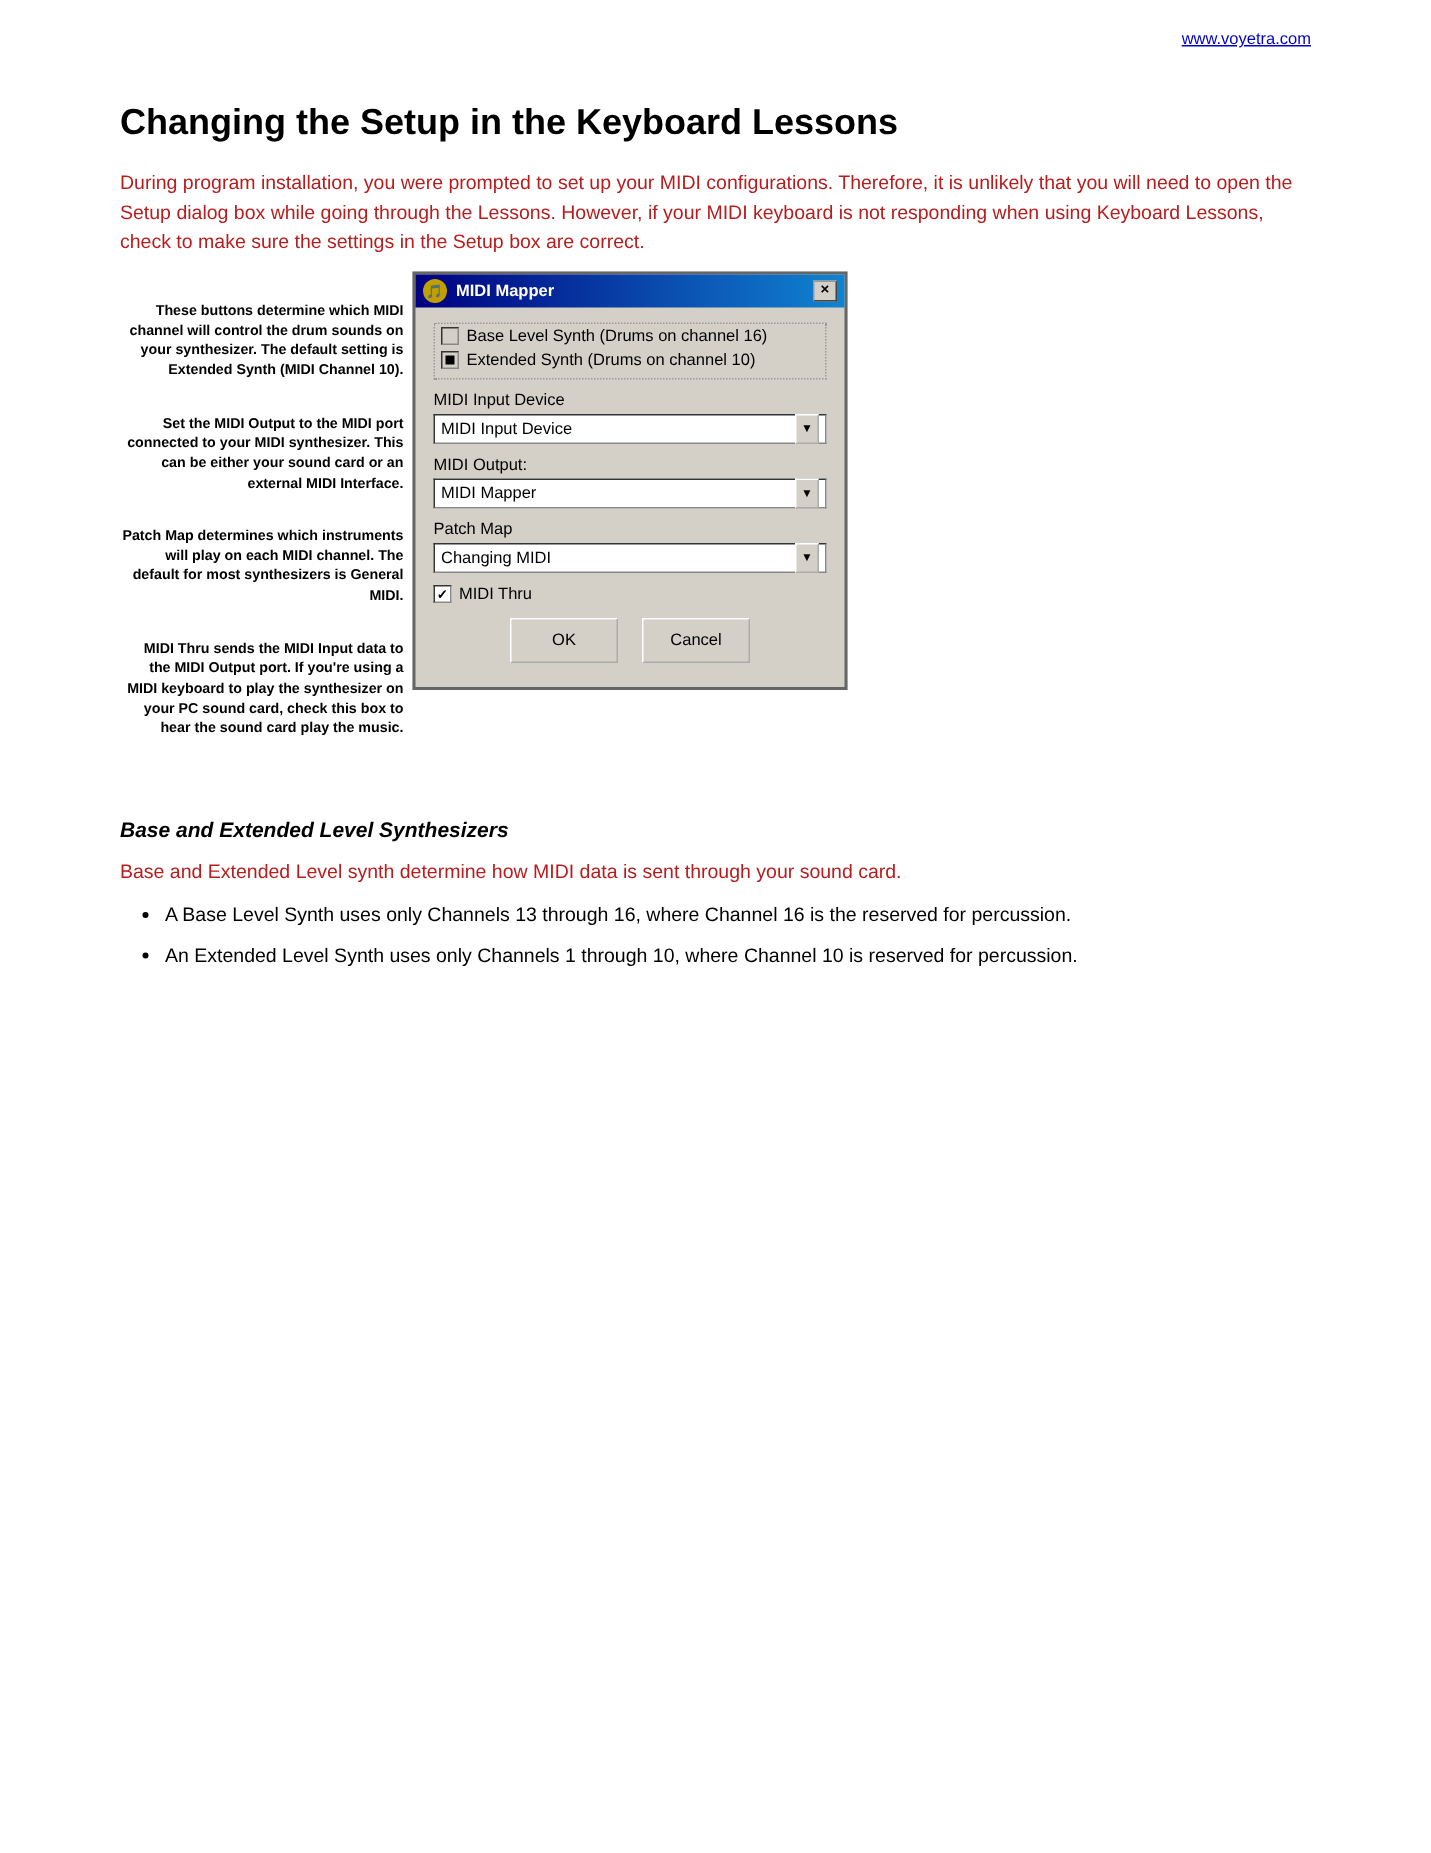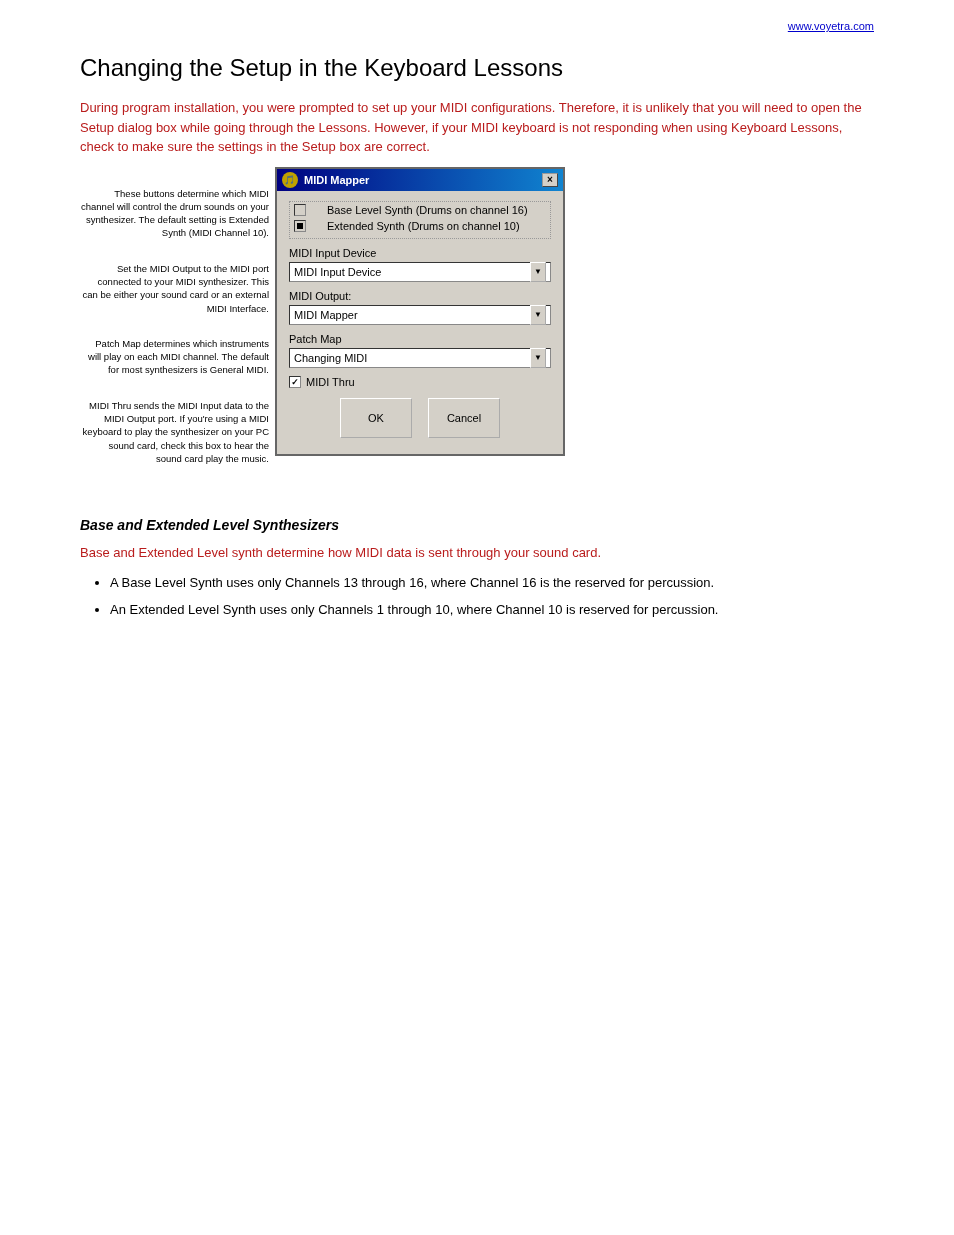--- a/index.html
+++ b/index.html
@@ -24,22 +24,22 @@
       position: absolute;
       top: 20px;
       right: 80px;
       font-size: 11px;
       color: #0000cc;
       text-decoration: underline;
     }
 
     .page-title {
       font-size: 24px;
-      font-weight: normal;
-      margin-top: 24px;
+      font-weight: bold;
+      margin-top: 38px;
       margin-bottom: 16px;
       font-family: Arial, sans-serif;
     }
 
     .body-text {
       font-size: 13px;
       line-height: 1.5;
       margin-bottom: 10px;
       color: #b91c1c;
     }
@@ -66,20 +66,21 @@
       font-size: 9.5px;
       line-height: 1.4;
       color: #000;
       padding-right: 6px;
       padding-top: 20px;
     }
 
     .callout-item {
       margin-bottom: 22px;
       text-align: right;
+      font-weight: bold;
     }
 
     
     .midi-dialog {
       width: 290px;
       border: 2px solid #666;
       background: #d4d0c8;
       font-family: 'Arial', sans-serif;
       font-size: 11px;
     }
@@ -127,21 +128,21 @@
       cursor: pointer;
     }
 
     .midi-dialog-body {
       padding: 10px 12px;
     }
 
     .radio-row {
       display: flex;
       align-items: center;
-      gap: 21px;
+      gap: 5px;
       margin-bottom: 4px;
       font-size: 11px;
     }
 
     .radio-input {
       width: 12px;
       height: 12px;
       border: 1px inset #888;
       background: #d4d0c8;
       flex-shrink: 0;
@@ -228,21 +229,21 @@
     .dialog-buttons {
       display: flex;
       justify-content: center;
       gap: 16px;
       margin-top: 8px;
       padding-bottom: 6px;
     }
 
     .dialog-btn {
       width: 72px;
-      height: 40px;
+      height: 30px;
       background: #d4d0c8;
       border: 1px outset #fff;
       font-size: 11px;
       display: flex;
       align-items: center;
       justify-content: center;
       cursor: pointer;
     }
 
     .dotted-border {

